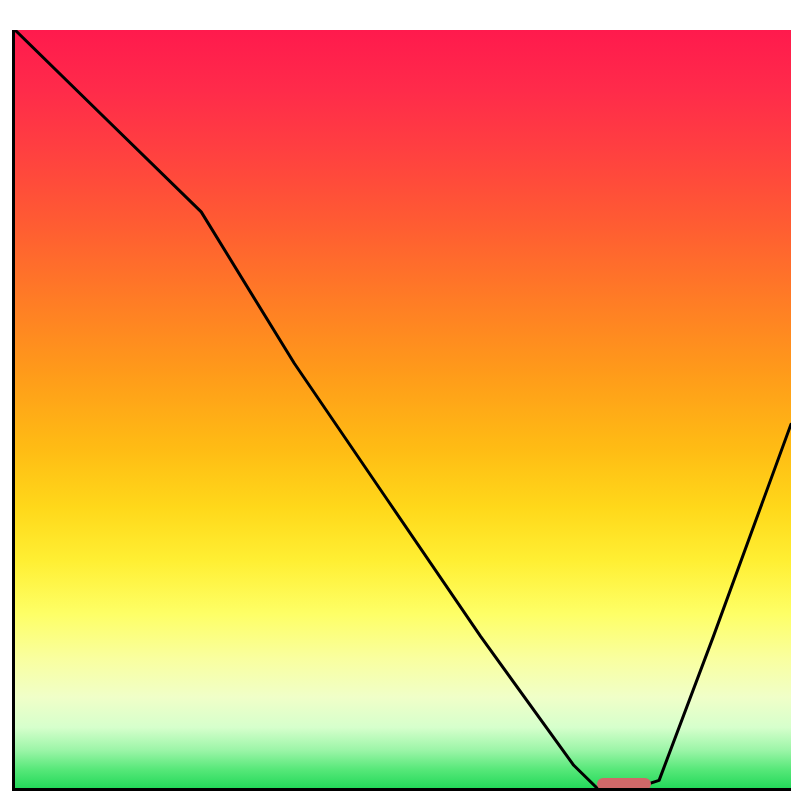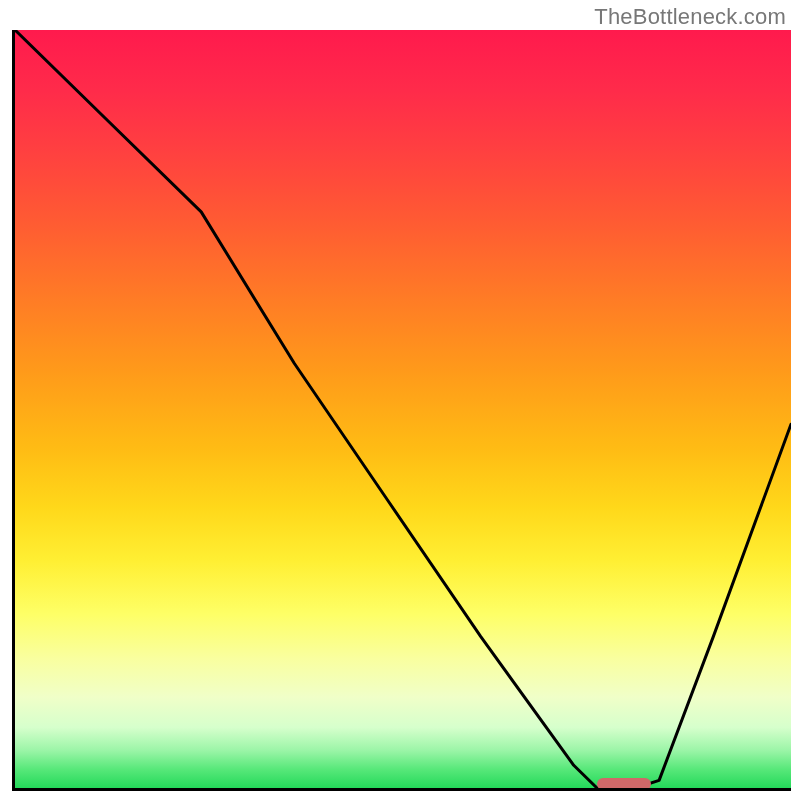--- a/index.html
+++ b/index.html
@@ -65,21 +65,20 @@
     height: 12px;
     border-radius: 6px;
     background: #d06868;
   }
 </style>
 </head>
 <body>
 
 <div class="chart-container">
 
-  <div class="watermark">TheBottleneck.com</div>
 
   <div class="plot-area">
     <svg class="curve" viewBox="0 0 776 758" preserveAspectRatio="none">
       <path d="M0.0 0.0 L93.1 91.0 L186.2 181.9 L279.4 333.5 L372.5 470.0 L465.6 606.4 L558.7 735.3 L582.0 758.0 L620.8 758.0 L644.1 750.4 L698.4 606.4 L776.0 394.2" id="curve-path" fill="none" stroke="#000" stroke-width="3" stroke-linecap="round" stroke-linejoin="round"></path>
     </svg>
     <div class="marker" id="marker" style="left: 582px; width: 54.32px; top: 748.21px; background: rgb(208, 104, 104);"></div>
   </div>
 
 </div>
 

